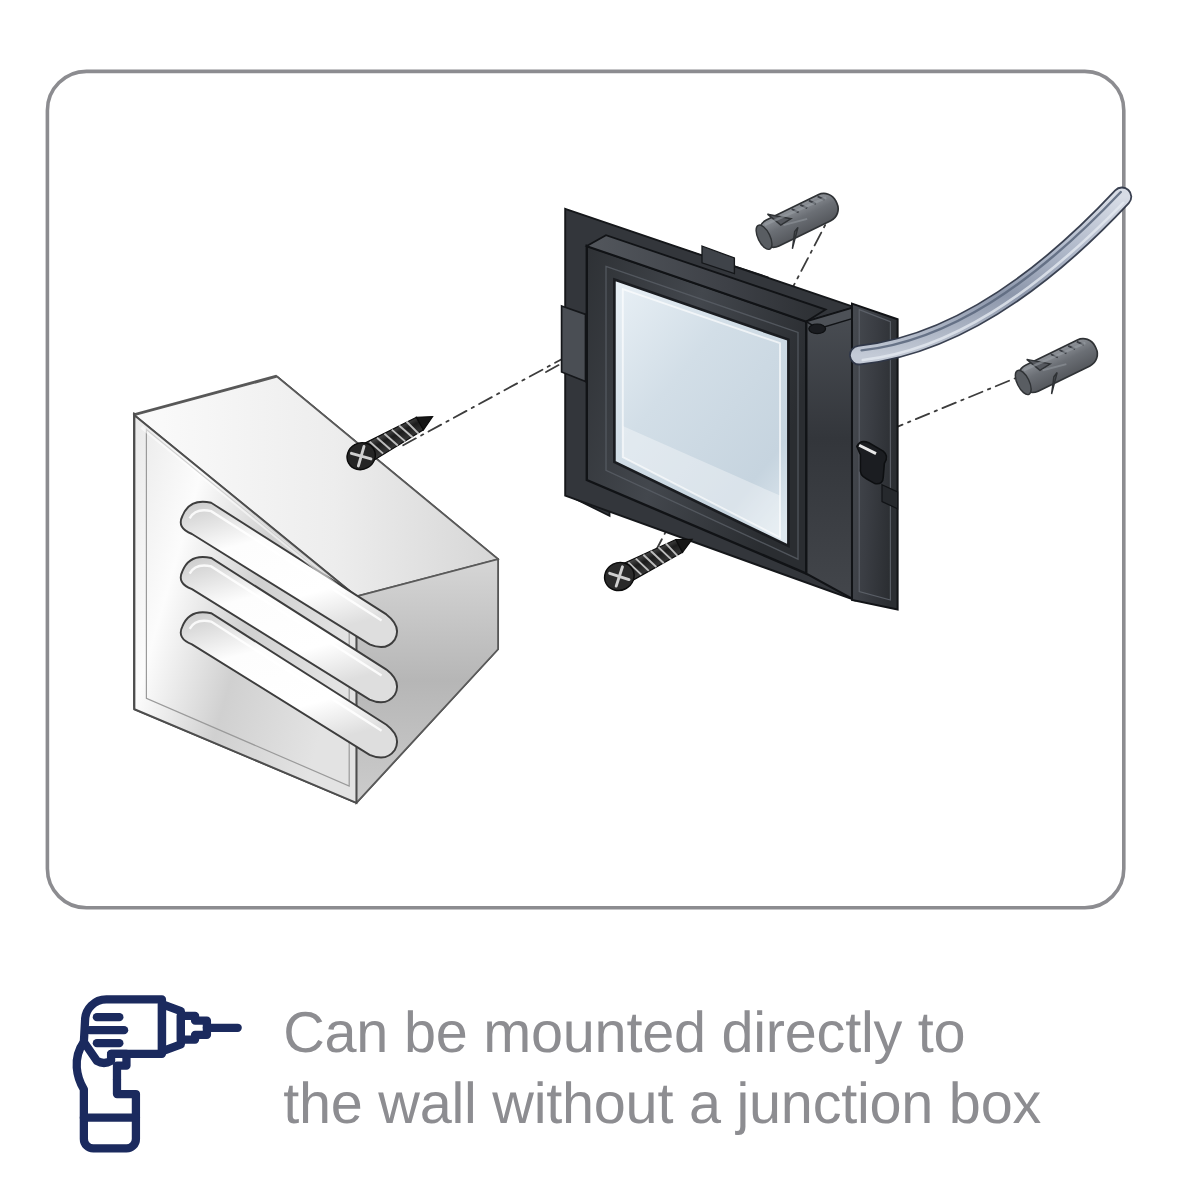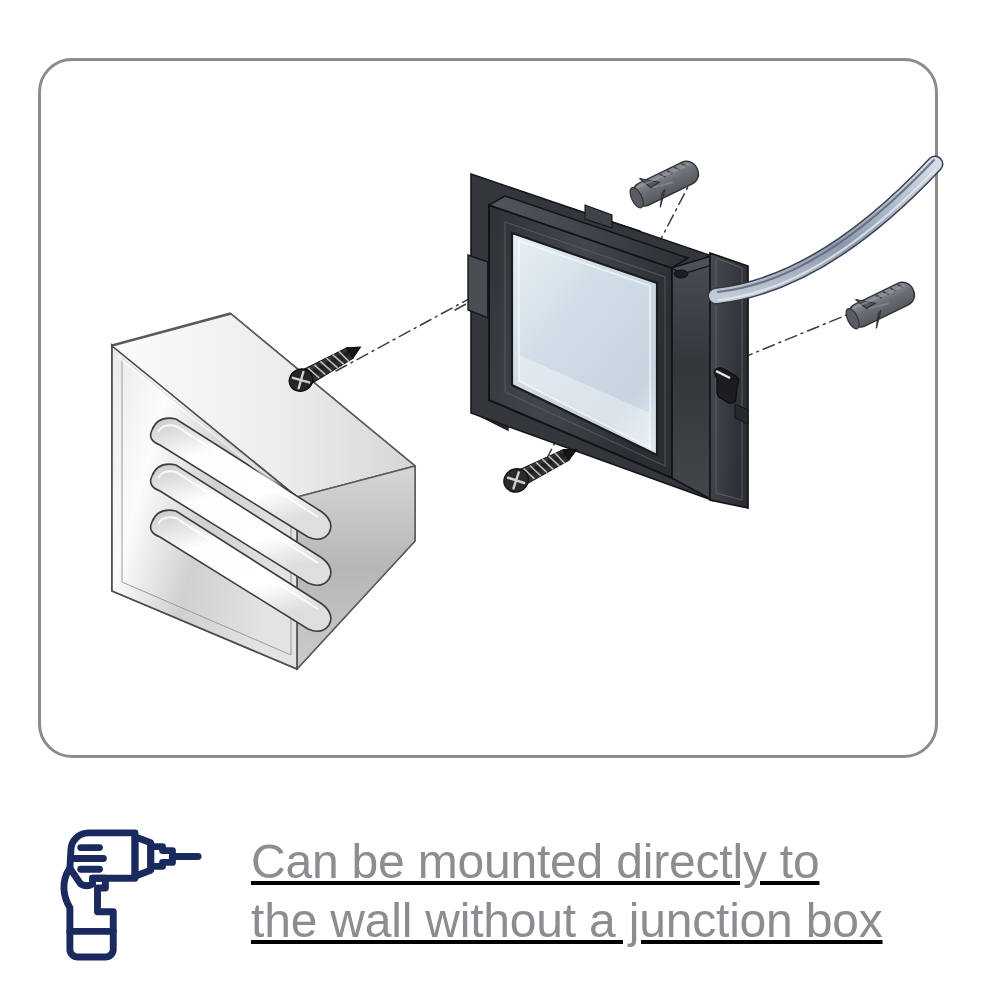--- a/index.html
+++ b/index.html
@@ -18,21 +18,21 @@
     border:3px solid #8c8c90;
     border-radius:34px;
     box-sizing:border-box;
     background:transparent;
   }
   .illus{position:absolute;left:0;top:0;width:1000px;height:780px;}
   .caption{
     position:absolute;
     left:48px;top:806px;
     width:920px;height:170px;
-    display:flex;align-items:center;gap:35px;text-decoration:underline;
+    display:flex;align-items:center;gap:20px;
   }
   .drill-icon{
     width:168px;height:140px;flex:0 0 auto;
     display:flex;align-items:center;justify-content:center;
   }
   .caption-text{
     color:#8d8d91;
     font-size:48px;
     line-height:1.22;
     font-family:"Liberation Sans", sans-serif;

